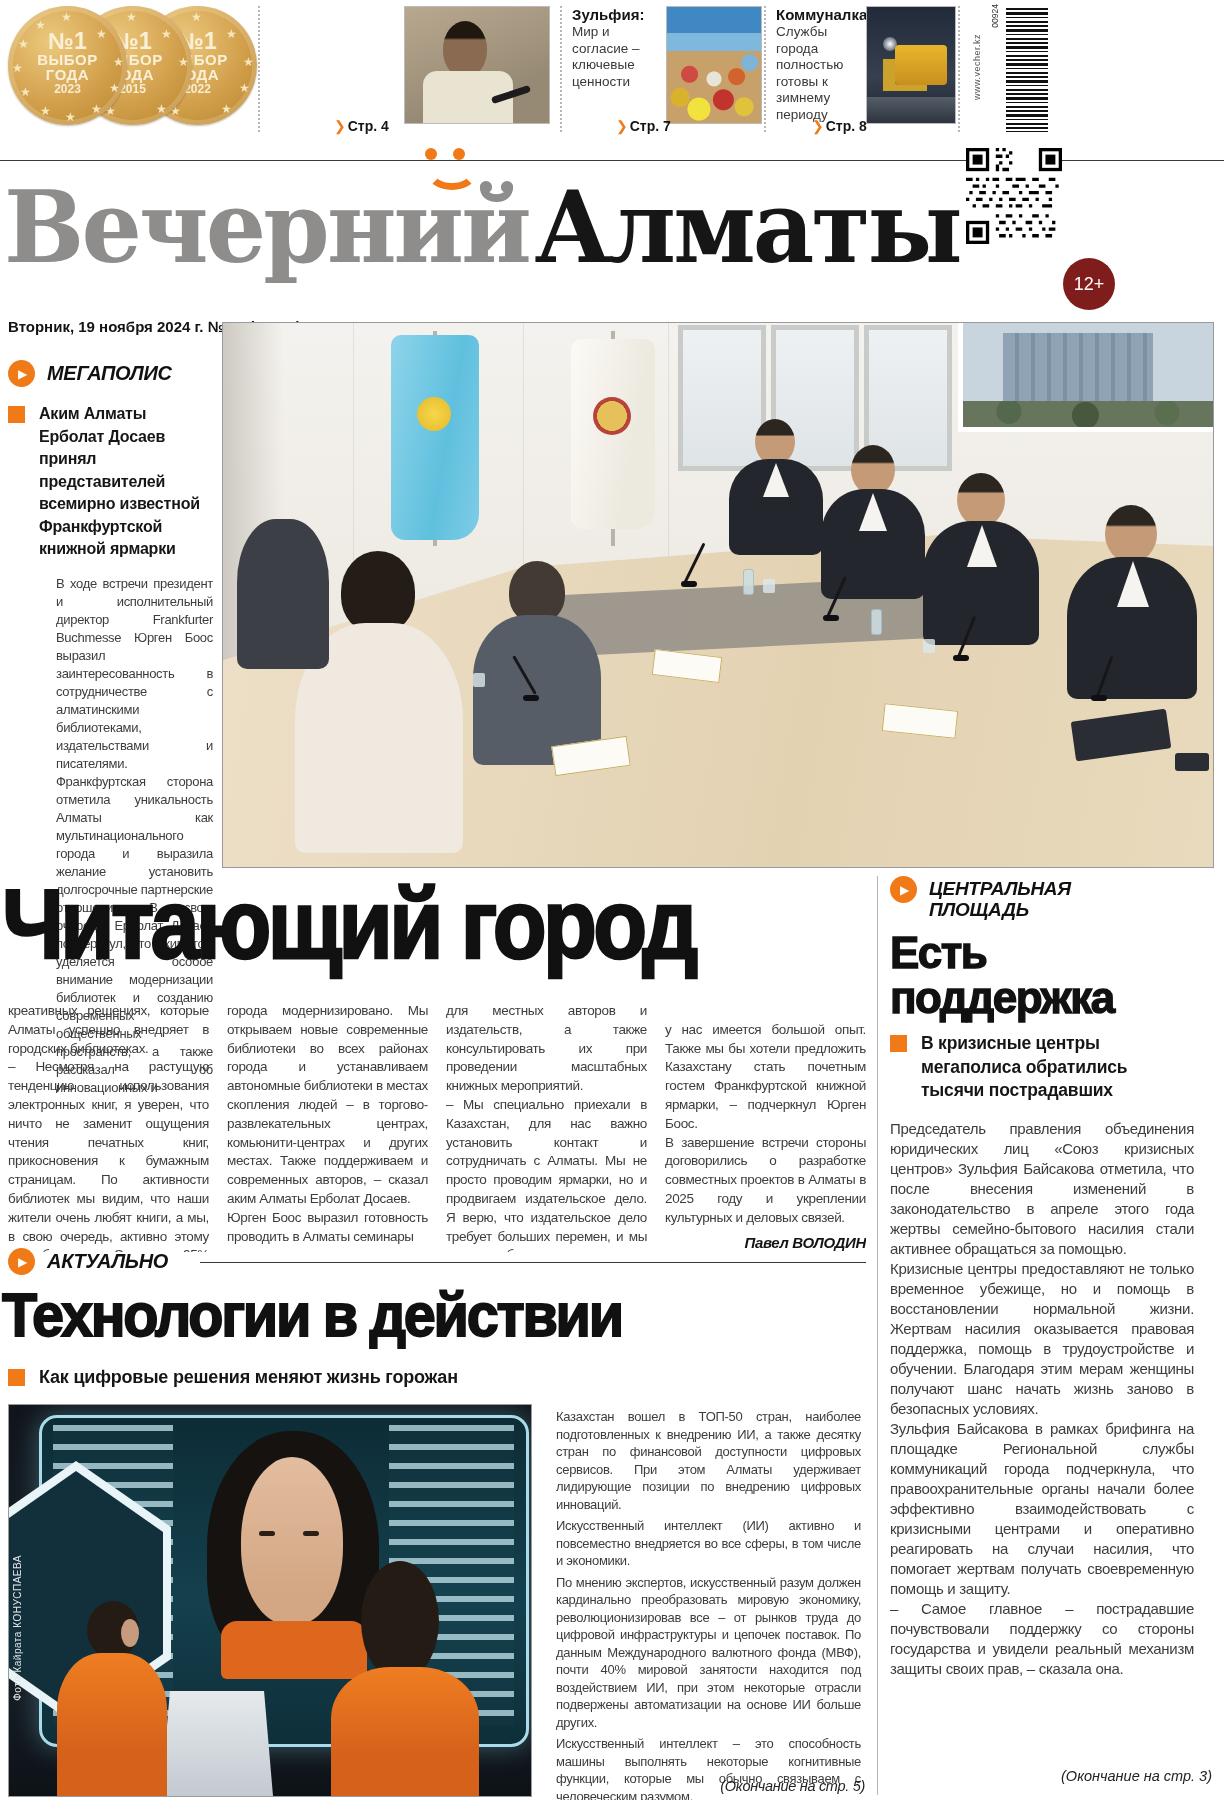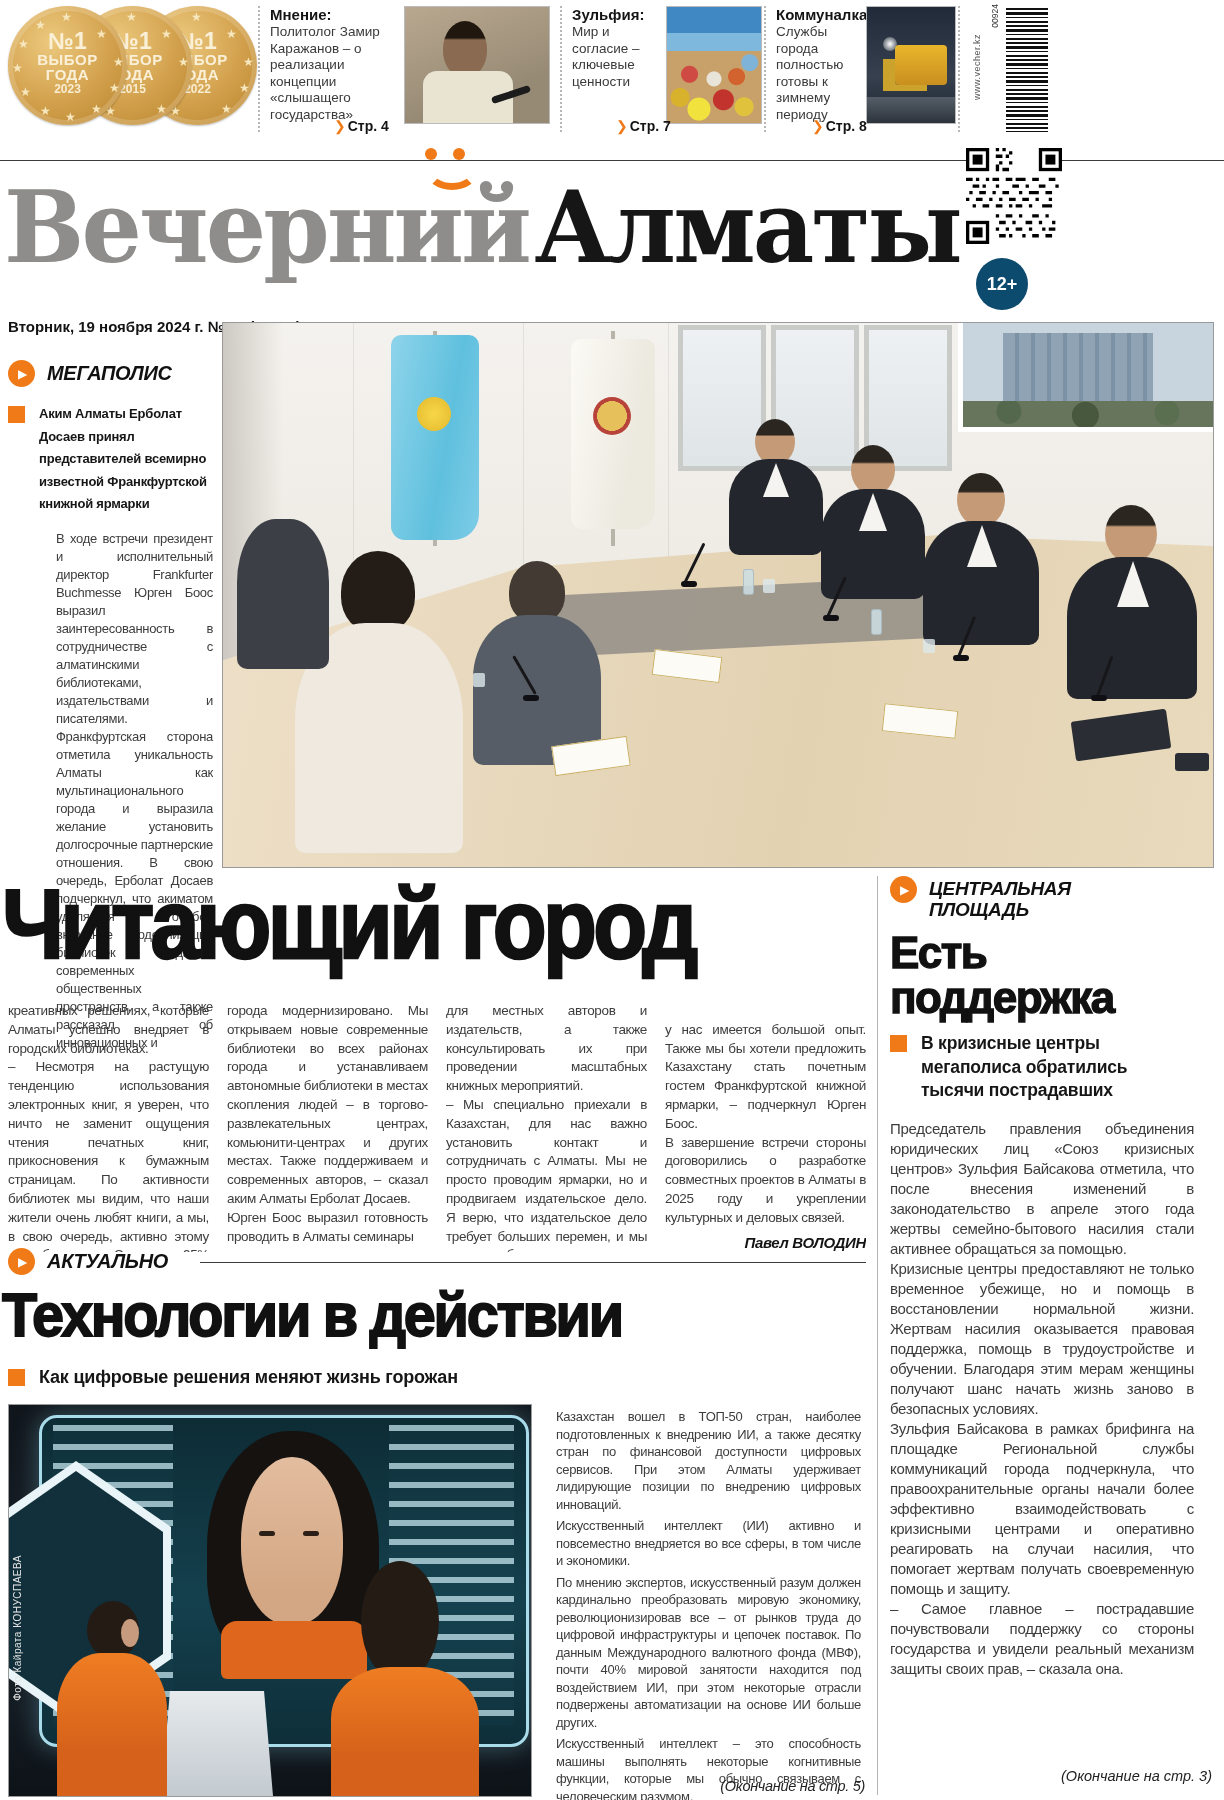--- a/index.html
+++ b/index.html
@@ -70,31 +70,31 @@
   .mast .g{color:#8e8d8b;} .mast .b{color:#161616;margin-left:6px;}
   .smiley{left:420px;top:148px;width:52px;height:36px;}
   .smiley .d1,.smiley .d2{position:absolute;top:0;width:12px;height:12px;border-radius:50%;background:#f07a17;}
   .smiley .d1{left:5px;} .smiley .d2{left:33px;}
   .smiley .arc{position:absolute;left:6px;top:4px;width:38px;height:24px;border:7px solid transparent;
                border-bottom:7px solid #f07a17;border-radius:50%;}
   .dateline{left:8px;top:318px;font-size:15px;font-weight:bold;color:#141414;}
   .since{left:280px;top:318px;font-size:15px;font-weight:bold;color:#141414;}
   .mastrule{left:392px;top:326px;width:564px;height:1px;background:#8e8d8b;}
   .qr{left:966px;top:148px;width:96px;height:96px;background:#fff;}
-  .age{left:976px;top:258px;width:52px;height:52px;border-radius:50%;background:#0c4a6e;color:#fff;
-       font-size:18px;font-weight:bold;display:flex;align-items:center;justify-content:center;}
+  .age{left:1063px;top:258px;width:52px;height:52px;border-radius:50%;background:#7f1d1d;color:#fff;
+       font-size:18px;font-weight:normal;display:flex;align-items:center;justify-content:center;}
 
   
   .seclabel{display:flex;align-items:flex-start;gap:12px;}
   .play{width:27px;height:27px;border-radius:50%;background:#f07a17;color:#fff;flex:0 0 27px;
         display:flex;align-items:center;justify-content:center;font-size:12px;padding-left:2px;box-sizing:border-box;}
   .secname{font-size:20px;font-weight:bold;font-style:italic;color:#111;letter-spacing:-.3px;line-height:22px;padding-top:2px;}
   .sq{width:17px;height:17px;background:#f07a17;flex:0 0 17px;margin-top:3px;}
   .lede{display:flex;gap:14px;}
-  .ledetext{font-size:13px;font-weight:bold;color:#161616;line-height:22.5px;letter-spacing:-.2px;}
+  .ledetext{font-size:16px;font-weight:bold;color:#161616;line-height:22.5px;letter-spacing:-.2px;}
 
   
   .megacol{left:8px;top:360px;width:205px;}
   .intro{margin-top:14px;font-size:13px;line-height:18px;letter-spacing:-.3px;text-align:justify;color:#3d3d3d;margin-left:48px;}
 
   
   .photo1{left:222px;top:322px;width:990px;height:544px;border:1px solid #9a9a9a;overflow:hidden;
           background:linear-gradient(#f4f2ee,#ece8e1 70%);}
   .p1-shade{left:0;top:0;width:60px;height:420px;background:linear-gradient(90deg,#cdc9c2,rgba(205,201,194,0));}
   .p1-panel{top:0;width:1px;height:260px;background:rgba(0,0,0,.07);}
@@ -233,24 +233,20 @@
         <div class="no">№1</div>
         <div class="t1">ВЫБОР</div>
         <div class="t2">ГОДА</div>
         <div class="yr">2022</div>
       </div>
     </div>
 
     <div class="abs tsep" style="left:258px"></div>
 
     <div class="abs teaser" style="left:270px;width:280px">
-      <div style="width:128px">
-        <div class="t-head">Мнение:</div>
-        <div class="t-body">Политолог Замир Каражанов – о реализации концепции «слышащего государства»</div>
-      </div>
       <div class="t-photo tp1" style="left:134px;width:144px">
         <div class="head"></div>
         <div class="shirt"></div>
         <div class="mic"></div>
       </div>
       <div class="t-page" style="left:64px"><span class="chev">❯</span><span>Стр. 4</span></div>
     </div>
 
     <div class="abs tsep" style="left:560px"></div>
 

